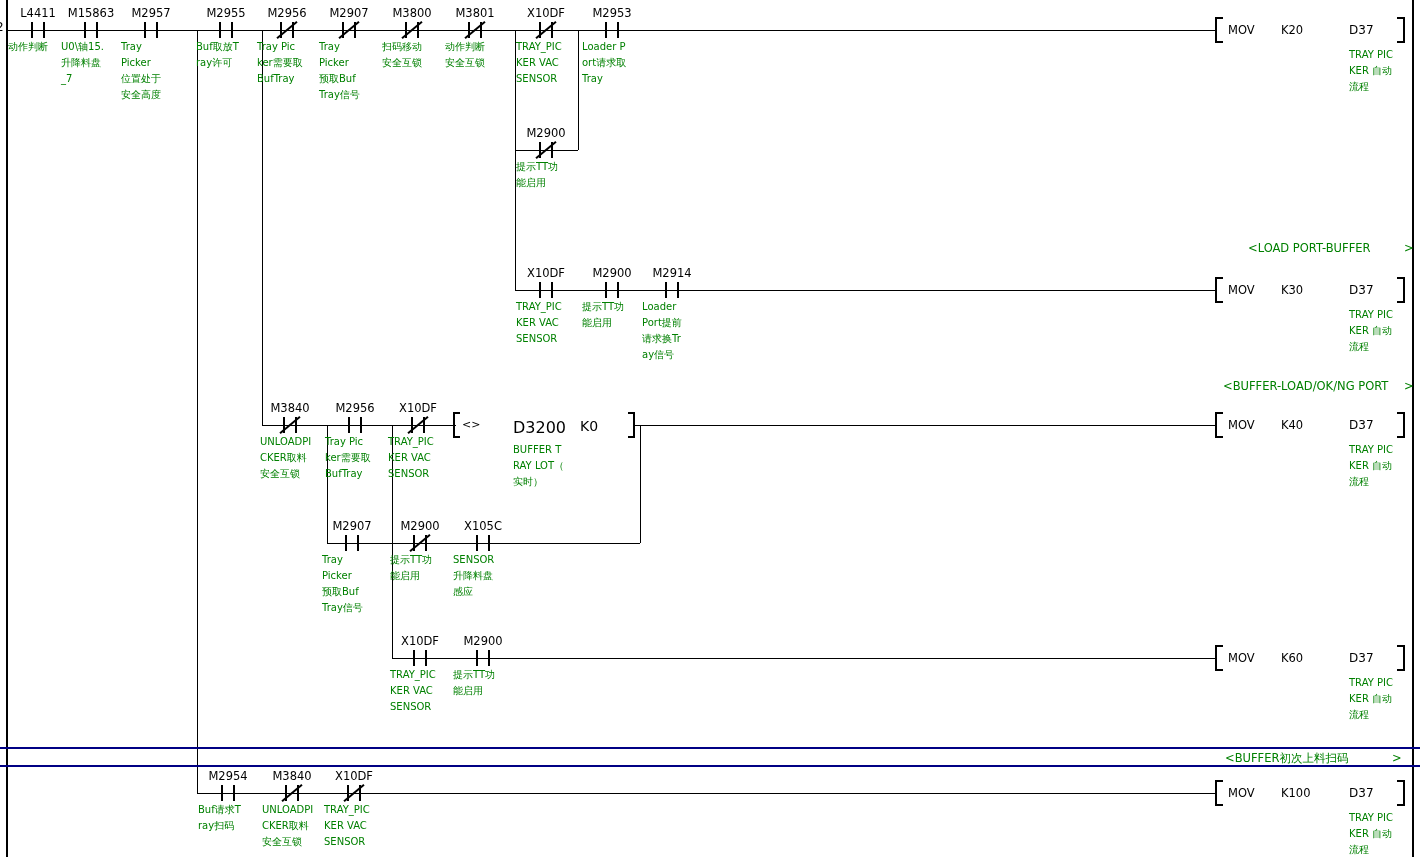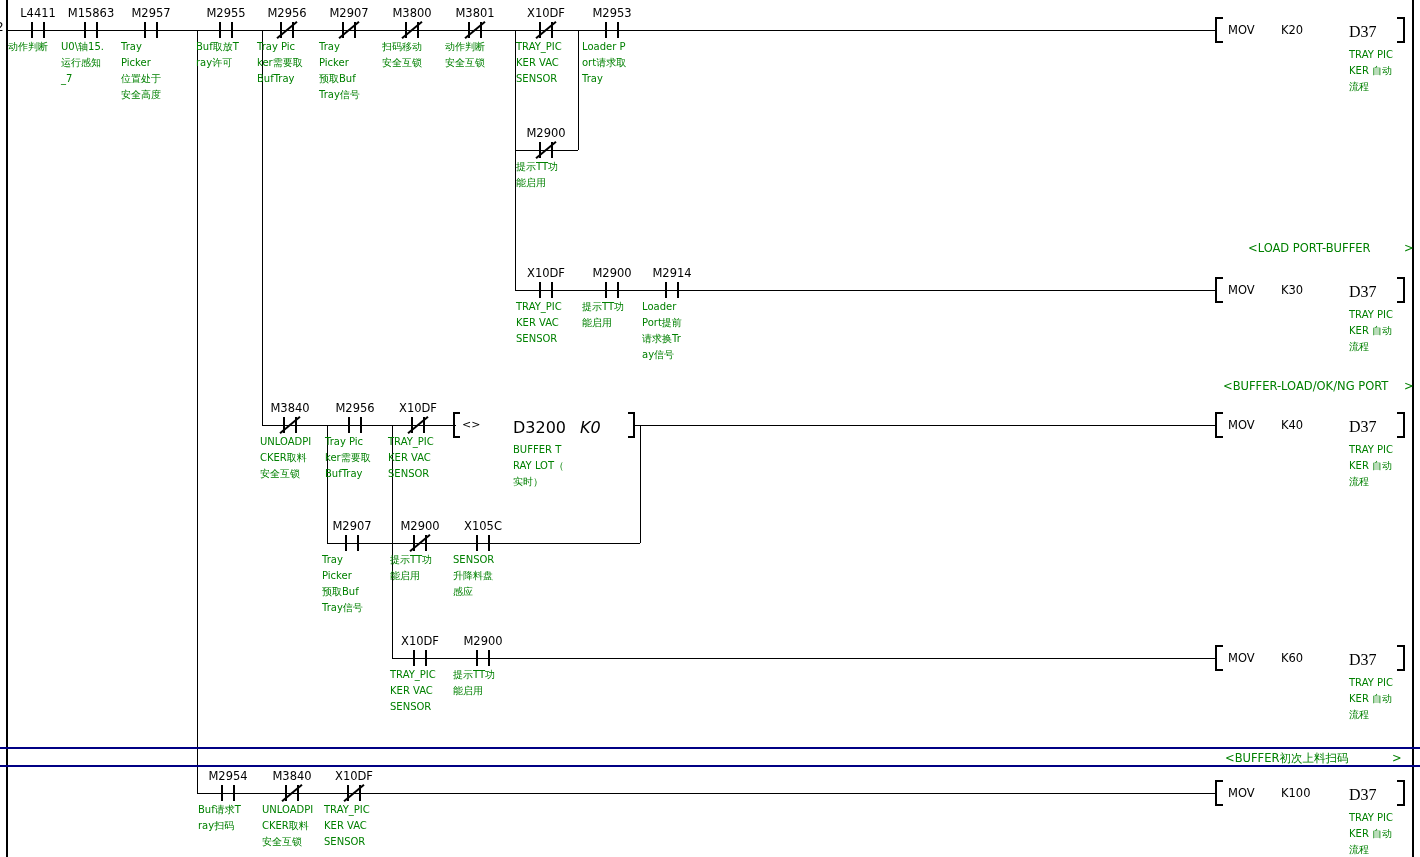--- a/index.html
+++ b/index.html
@@ -33,36 +33,36 @@
 
   .instr { position:absolute; width:200px; height:26px; }
   .instr .obr  { position:absolute; left:0; top:0; width:2px; height:26px; background:#000; }
   .instr .obr:before { content:""; position:absolute; left:0; top:0; width:8px; height:2px; background:#000; }
   .instr .obr:after  { content:""; position:absolute; left:0; bottom:0; width:8px; height:2px; background:#000; }
   .instr .cbr  { position:absolute; left:188px; top:0; width:2px; height:26px; background:#000; }
   .instr .cbr:before { content:""; position:absolute; right:0; top:0; width:8px; height:2px; background:#000; }
   .instr .cbr:after  { content:""; position:absolute; right:0; bottom:0; width:8px; height:2px; background:#000; }
   .instr .op  { position:absolute; left:13px;  top:6px; font-size:11.5px; color:#000; }
   .instr .src { position:absolute; left:66px;  top:6px; font-size:11.5px; color:#000; }
-  .instr .dst { position:absolute; left:134px; top:6px; font-size:16px; color:#000;font-family:Liberation Serif, serif; }
+  .instr .dst { position:absolute; left:134px; top:6px; font-size:12px; color:#000; }
   .instr .dcmt {
     position:absolute; left:134px; top:30px; width:70px;
     font-size:10px; line-height:16px; color:#008000; white-space:pre-line;
   }
 
   .cmpblk { position:absolute; width:184px; height:26px; }
   .cmpblk .obr { position:absolute; left:0; top:0; width:2px; height:26px; background:#000; }
   .cmpblk .obr:before { content:""; position:absolute; left:0; top:0; width:7px; height:2px; background:#000; }
   .cmpblk .obr:after  { content:""; position:absolute; left:0; bottom:0; width:7px; height:2px; background:#000; }
   .cmpblk .cbr { position:absolute; left:180px; top:0; width:2px; height:26px; background:#000; }
   .cmpblk .cbr:before { content:""; position:absolute; right:0; top:0; width:7px; height:2px; background:#000; }
   .cmpblk .cbr:after  { content:""; position:absolute; right:0; bottom:0; width:7px; height:2px; background:#000; }
   .cmpblk .cop { position:absolute; left:9px;  top:6px; font-size:11px; color:#000; }
   .cmpblk .c1  { position:absolute; left:60px; top:6px; font-size:16px; color:#000; }
-  .cmpblk .c2  { position:absolute; left:127px;top:6px; font-size:16px; color:#000;font-style:italic; }
+  .cmpblk .c2  { position:absolute; left:127px;top:6px; font-size:14px; color:#000; }
   .cmpblk .ccmt {
     position:absolute; left:60px; top:30px; width:76px;
     font-size:10px; line-height:16px; color:#008000; white-space:pre-line;
   }
 
   .plabel { position:absolute; font-size:11.5px; color:#008000; white-space:nowrap; }
   .selbox { position:absolute; left:-4px; top:747px; width:1426px; height:20px;
             border:2px solid #000084; background:transparent; }
   .stepnum { position:absolute; left:-4px; top:20px; font-size:12px; color:#000; }
 </style>
@@ -100,21 +100,21 @@
       </div>
       <div class="cmt">动作判断</div>
     </div>
   <div class="contact no" style="left:51px;top:6px">
       <div class="dev">M15863</div>
       <div class="bars">
         <i class="b1"></i>
         <i class="b2"></i>
       </div>
       <div class="cmt">U0\轴15.
-运行感知
+升降料盘
 _7</div>
     </div>
   <div class="contact no" style="left:111px;top:6px">
       <div class="dev">M2957</div>
       <div class="bars">
         <i class="b1"></i>
         <i class="b2"></i>
       </div>
       <div class="cmt">Tray
 Picker

